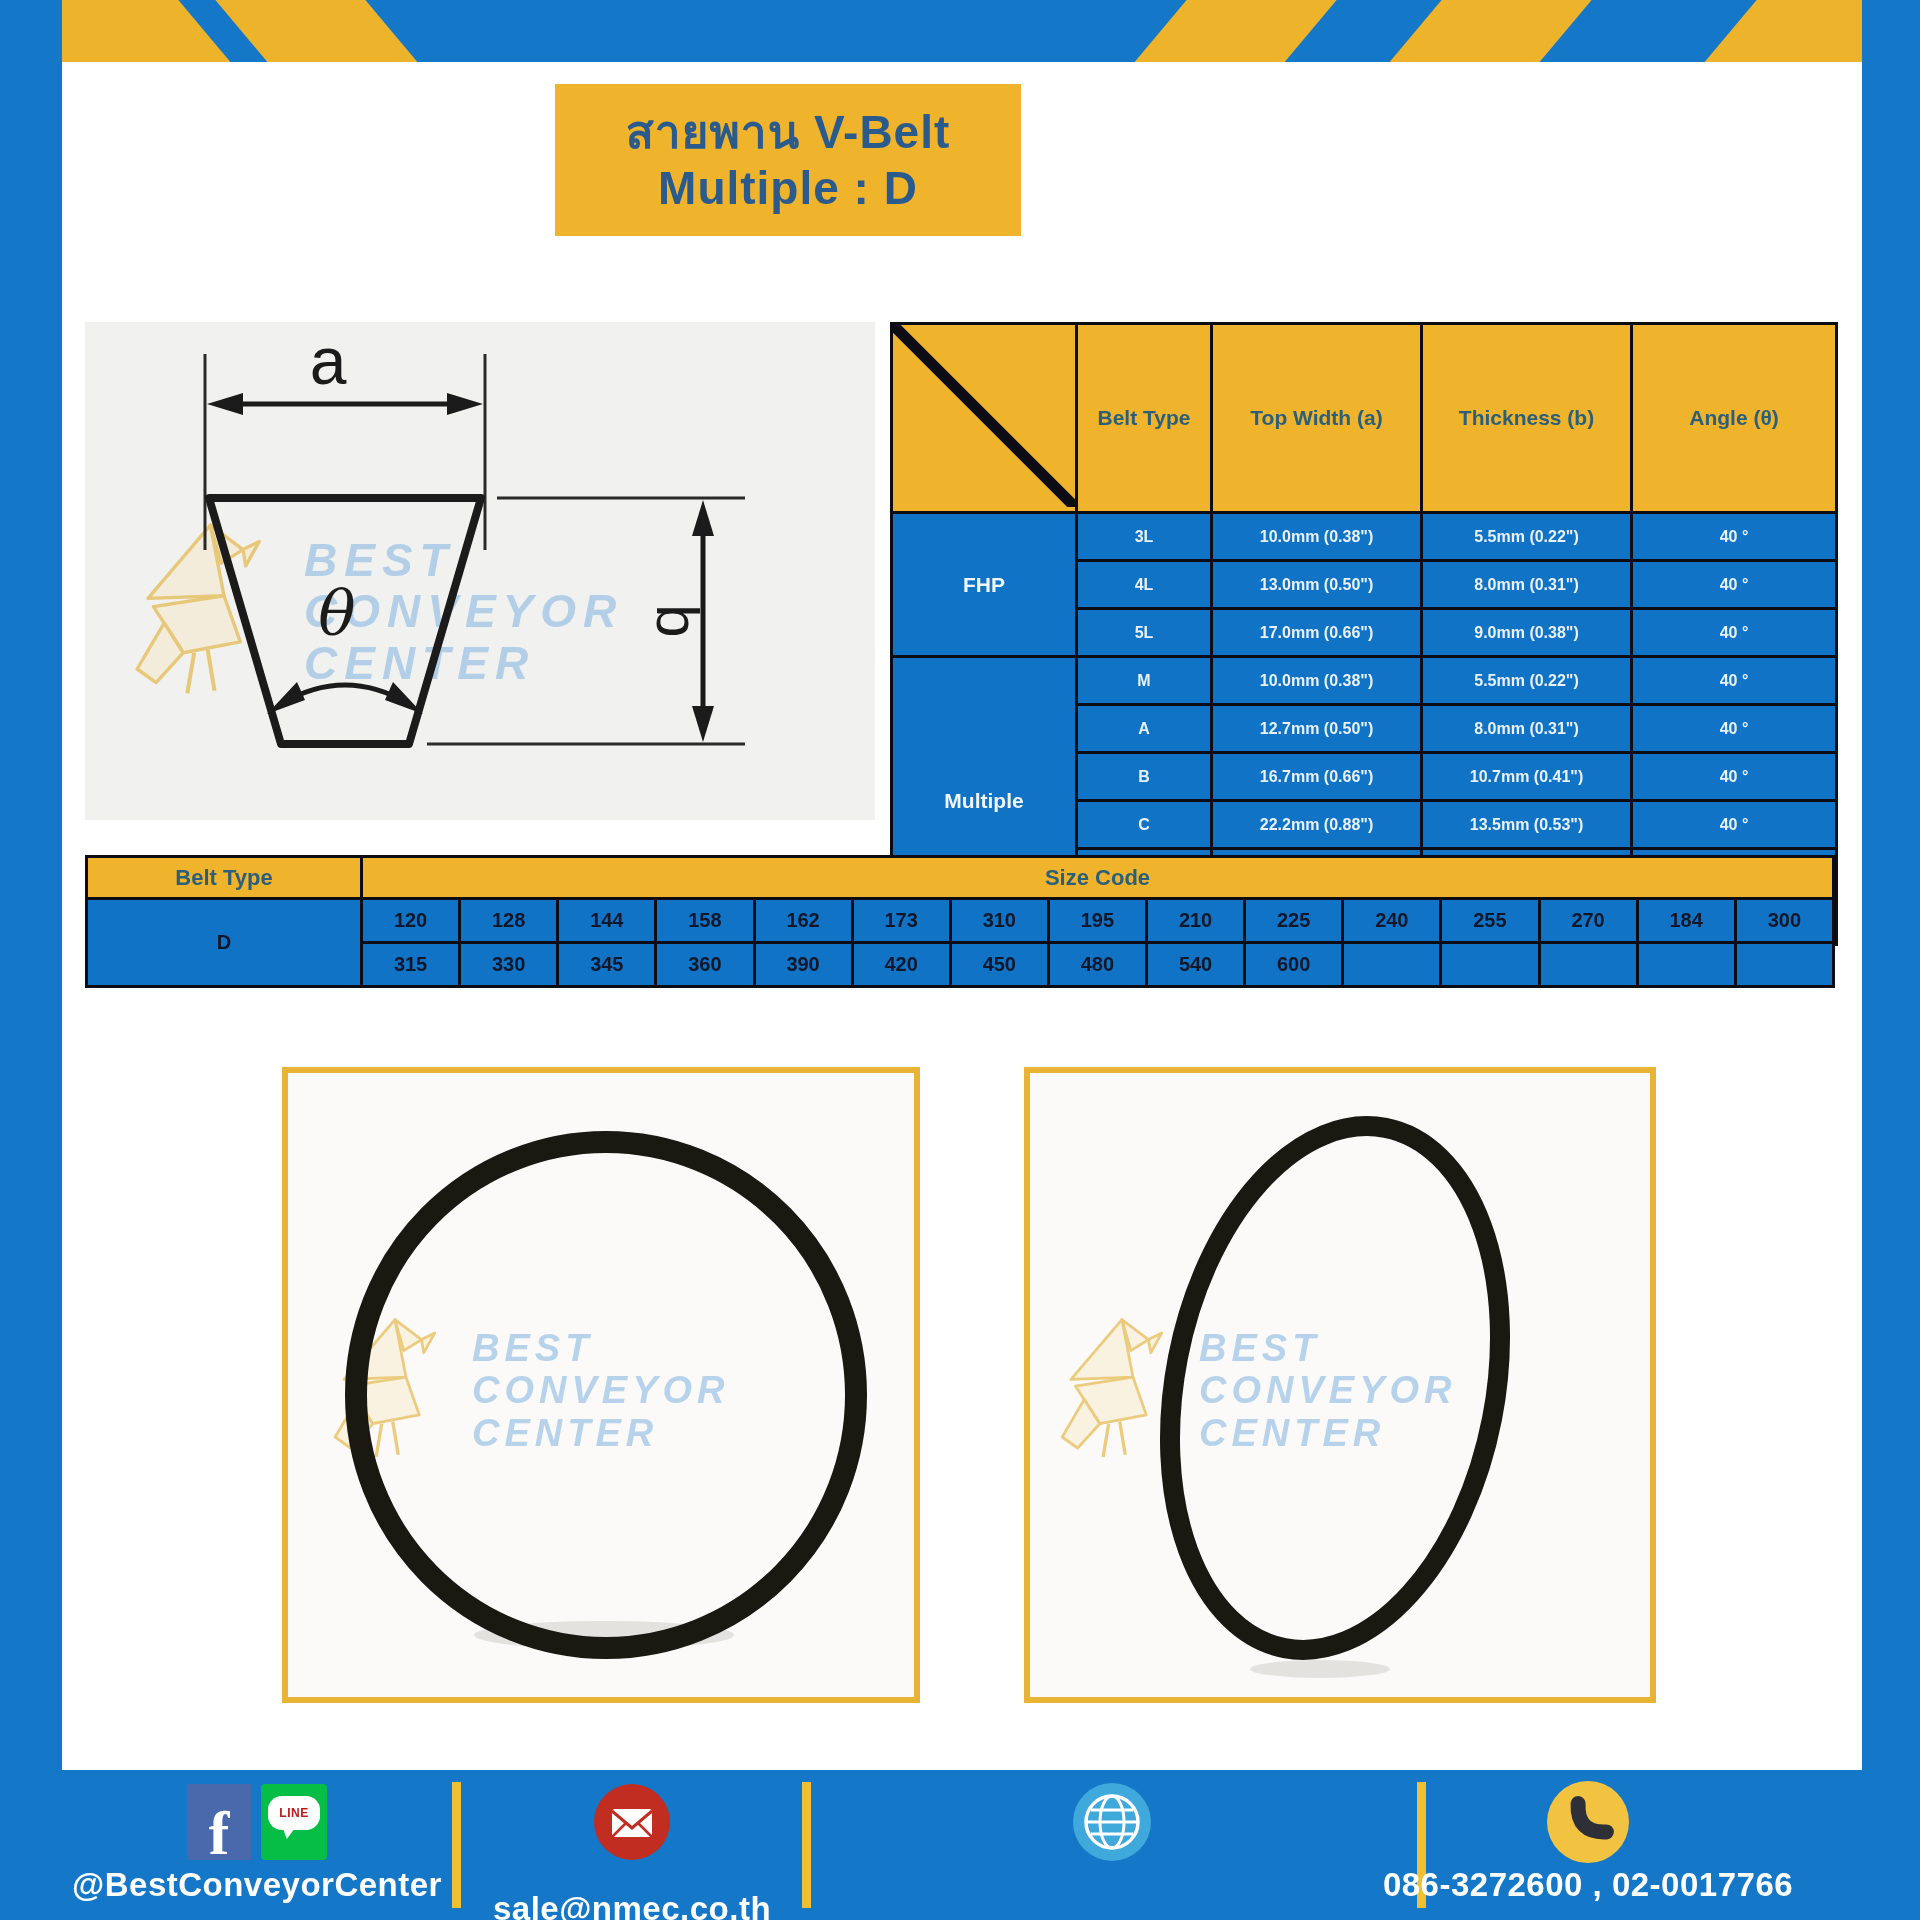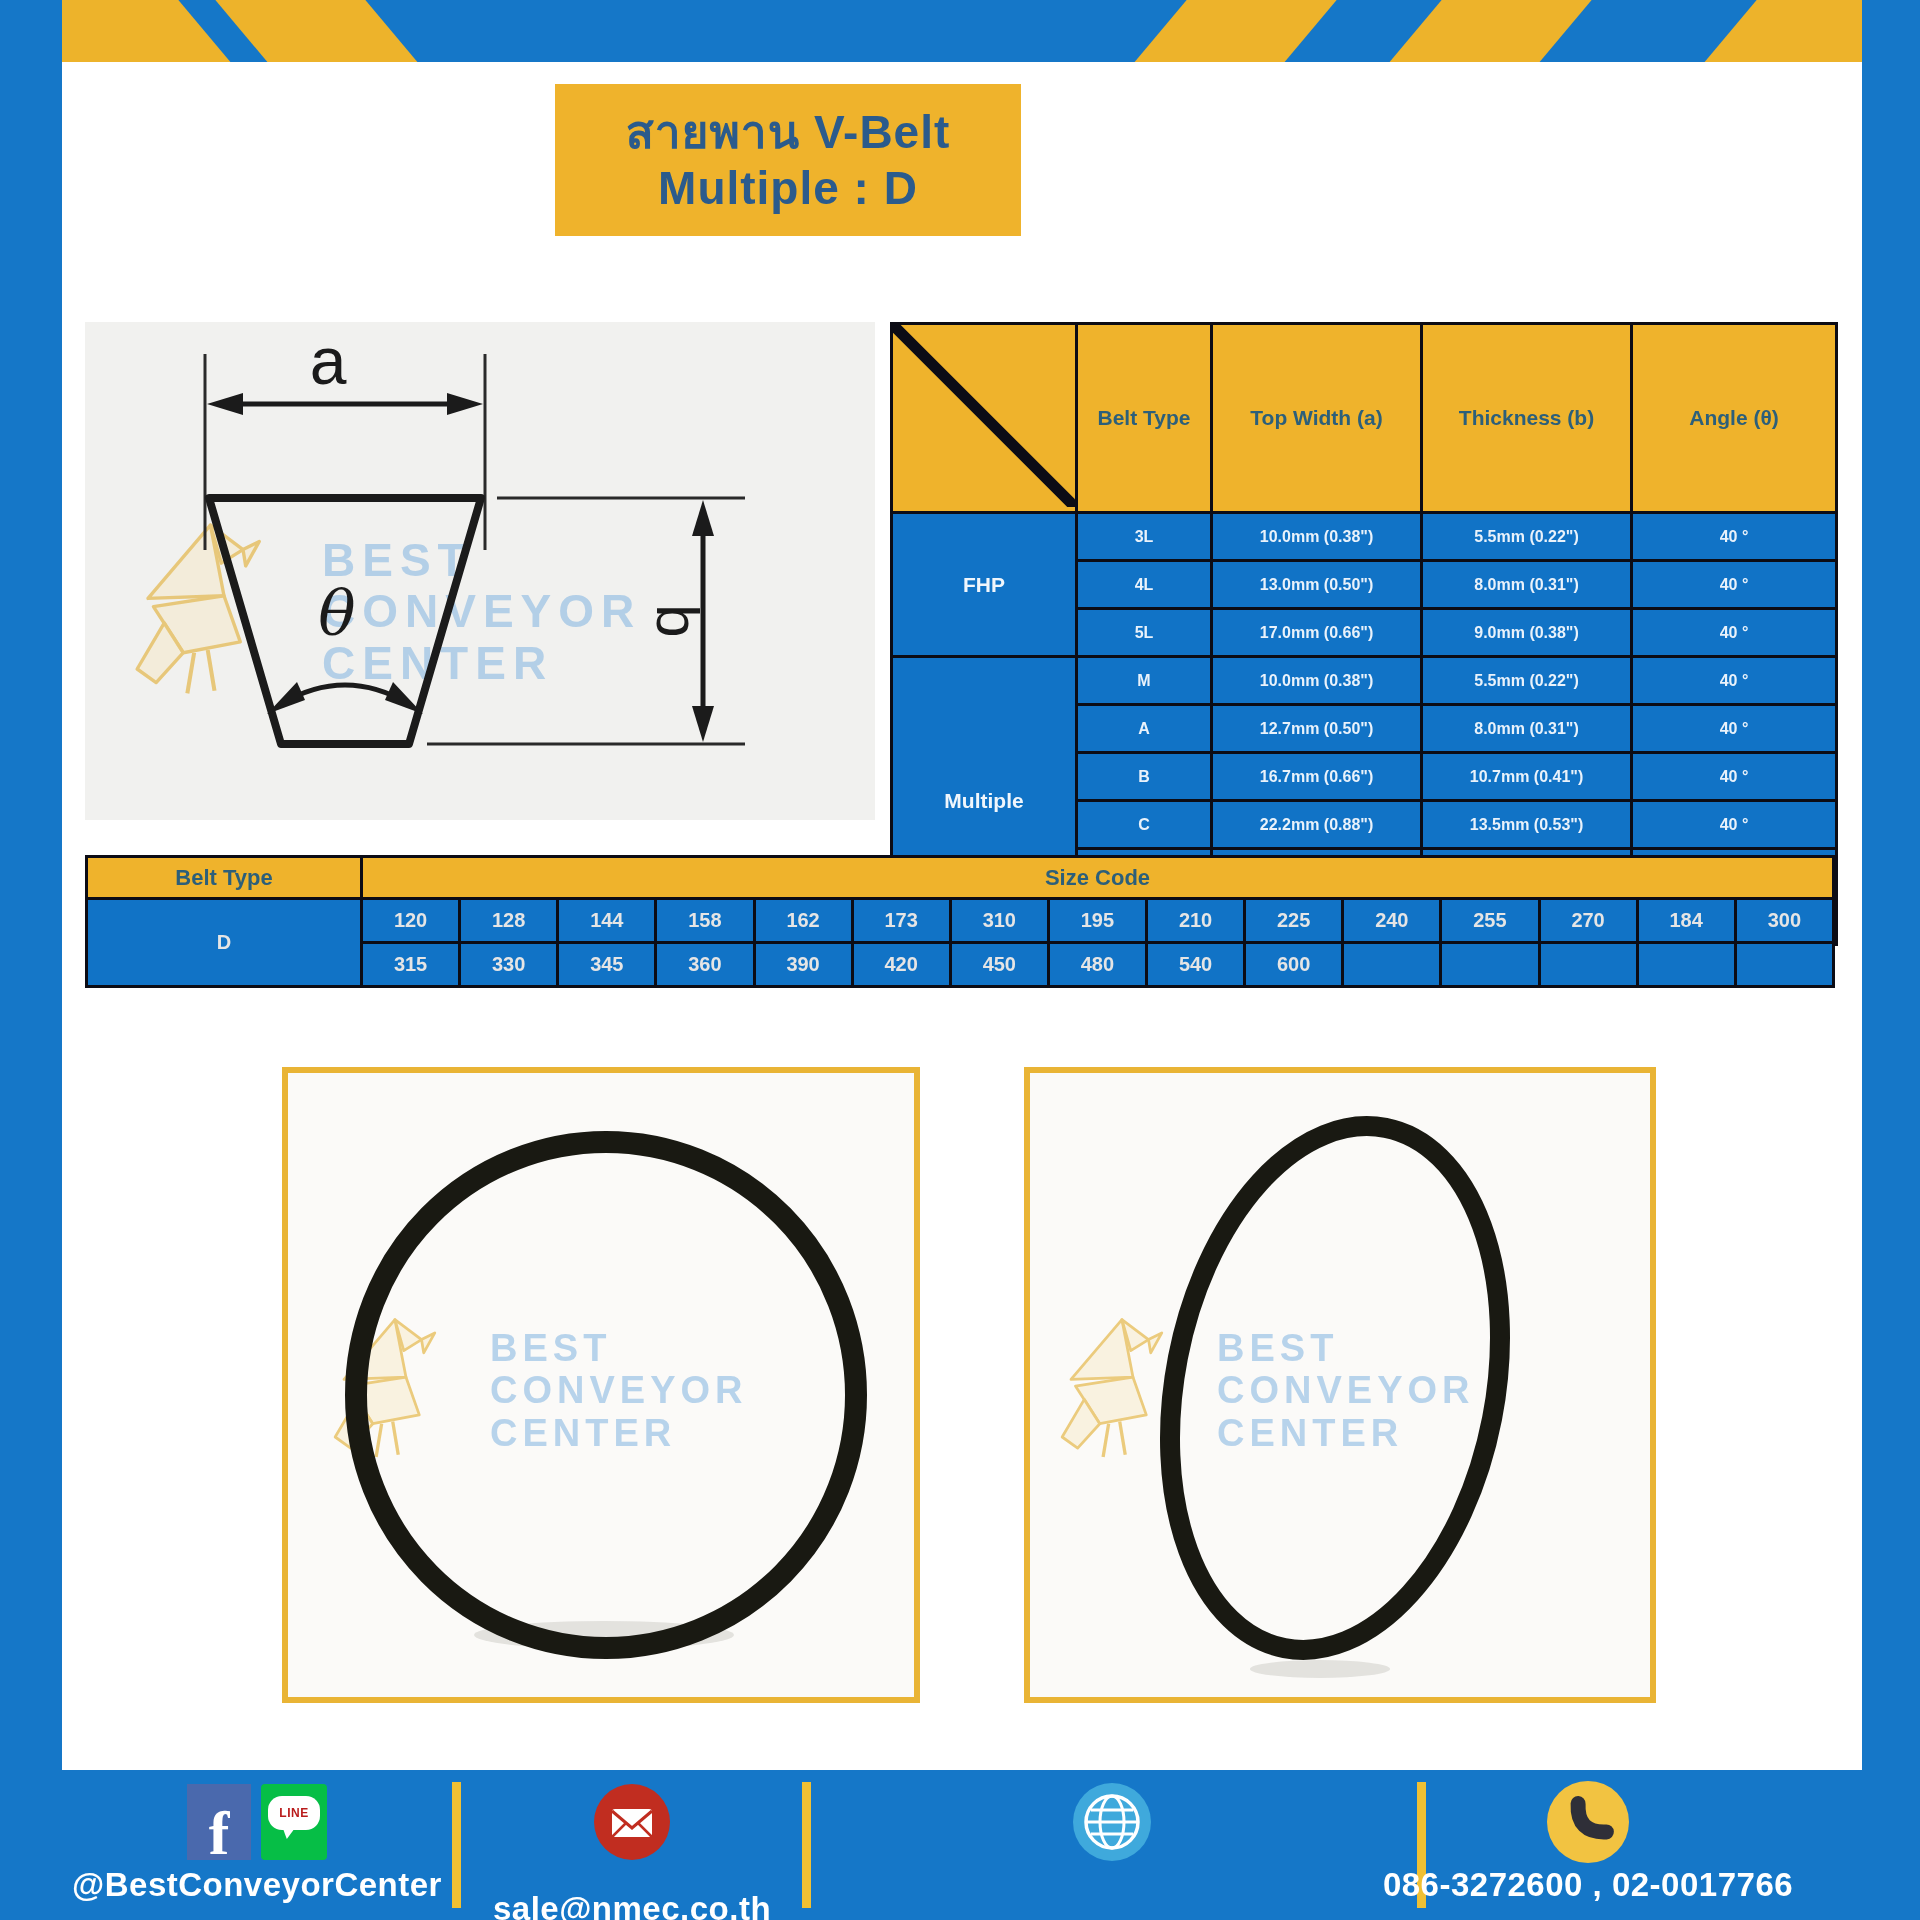--- a/index.html
+++ b/index.html
@@ -15,39 +15,39 @@
 
   
   .title-box{position:absolute;left:555px;top:84px;width:466px;height:152px;background:#EFB32C;
     display:flex;flex-direction:column;align-items:center;justify-content:center;}
   .title-box div{font-size:46px;font-weight:700;color:#2B5B8C;line-height:1.22;letter-spacing:1px;}
 
   
   .diagram{position:absolute;left:85px;top:322px;width:790px;height:498px;background:#F1F1EF;overflow:hidden;}
 
   
-  .watermark{position:absolute;display:flex;align-items:center;gap:32px;pointer-events:none;}
+  .watermark{position:absolute;display:flex;align-items:center;gap:14px;pointer-events:none;font-style:italic;}
   .wm-text{font-weight:800;color:rgba(128,178,224,0.55);letter-spacing:7px;line-height:1.12;}
   .wm-big .wm-text{font-size:46px;}
   .wm-small .wm-text{font-size:38px;letter-spacing:5px;}
   .wm-bird{opacity:0.65;}
 
   
   .spec{position:absolute;left:890px;top:322px;width:945px;height:498px;border-collapse:collapse;table-layout:fixed;}
   .spec td{border:3px solid #0C0C15;text-align:center;vertical-align:middle;padding:0;box-sizing:border-box;}
   .spec .hd{background:#EFB32C;color:#2C5F7A;font-weight:700;font-size:21px;}
   .spec .bd{background:#1173C6;color:#E9F2FB;font-weight:600;font-size:16px;}
   .spec .grp{background:#1173C6;color:#F0F6FC;font-weight:600;font-size:21px;}
   .spec .diagcell{background:#EFB32C;padding:0;}
 
   
   .size{position:absolute;left:85px;top:855px;width:1750px;border-collapse:collapse;table-layout:fixed;}
   .size td{border:3px solid #0C0C15;text-align:center;vertical-align:middle;padding:0;box-sizing:border-box;}
   .size .hd{background:#EFB32C;color:#2C5F7A;font-weight:700;font-size:22px;}
-  .size .bd{background:#1173C6;color:#e5e5e5;font-weight:600;font-size:20px;}
+  .size .bd{background:#1173C6;color:#0f172a;font-weight:600;font-size:20px;}
 
   
   .photo{position:absolute;top:1067px;height:636px;background:#FBFAF8;border:6px solid #E9B435;box-sizing:border-box;overflow:hidden;}
   .photo.left{left:282px;width:638px;}
   .photo.right{left:1024px;width:632px;}
   .photo svg.ring{position:absolute;left:0;top:0;}
 
   
   .footer{position:absolute;left:0;top:1770px;width:1920px;height:150px;background:#1577C8;}
   .f-sec{position:absolute;top:10px;display:flex;flex-direction:column;align-items:center;}

